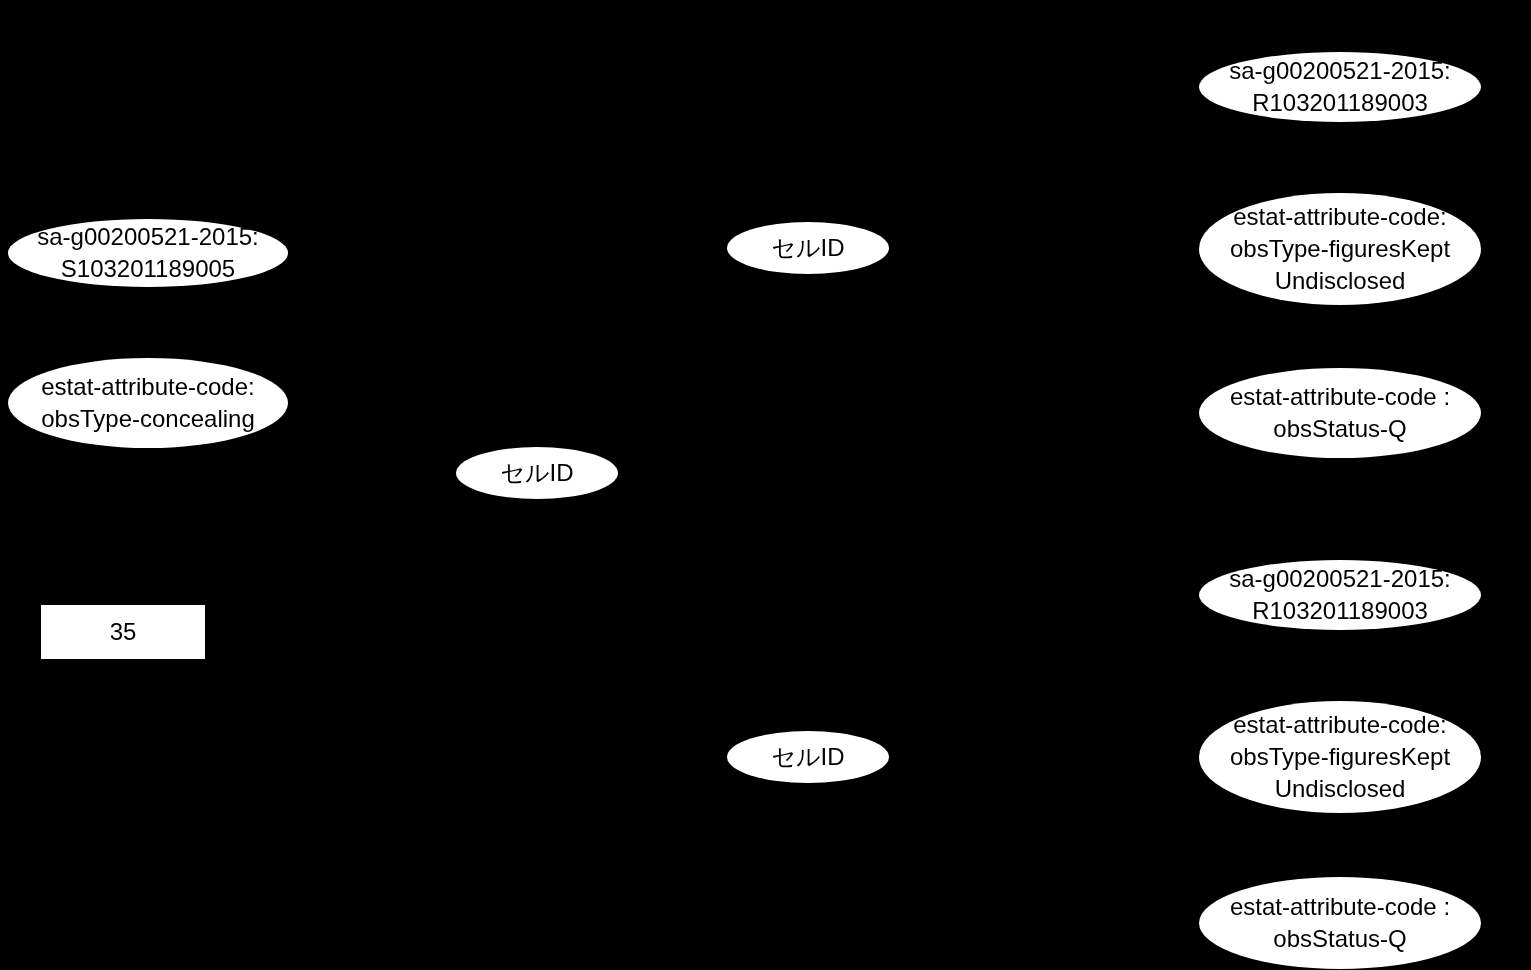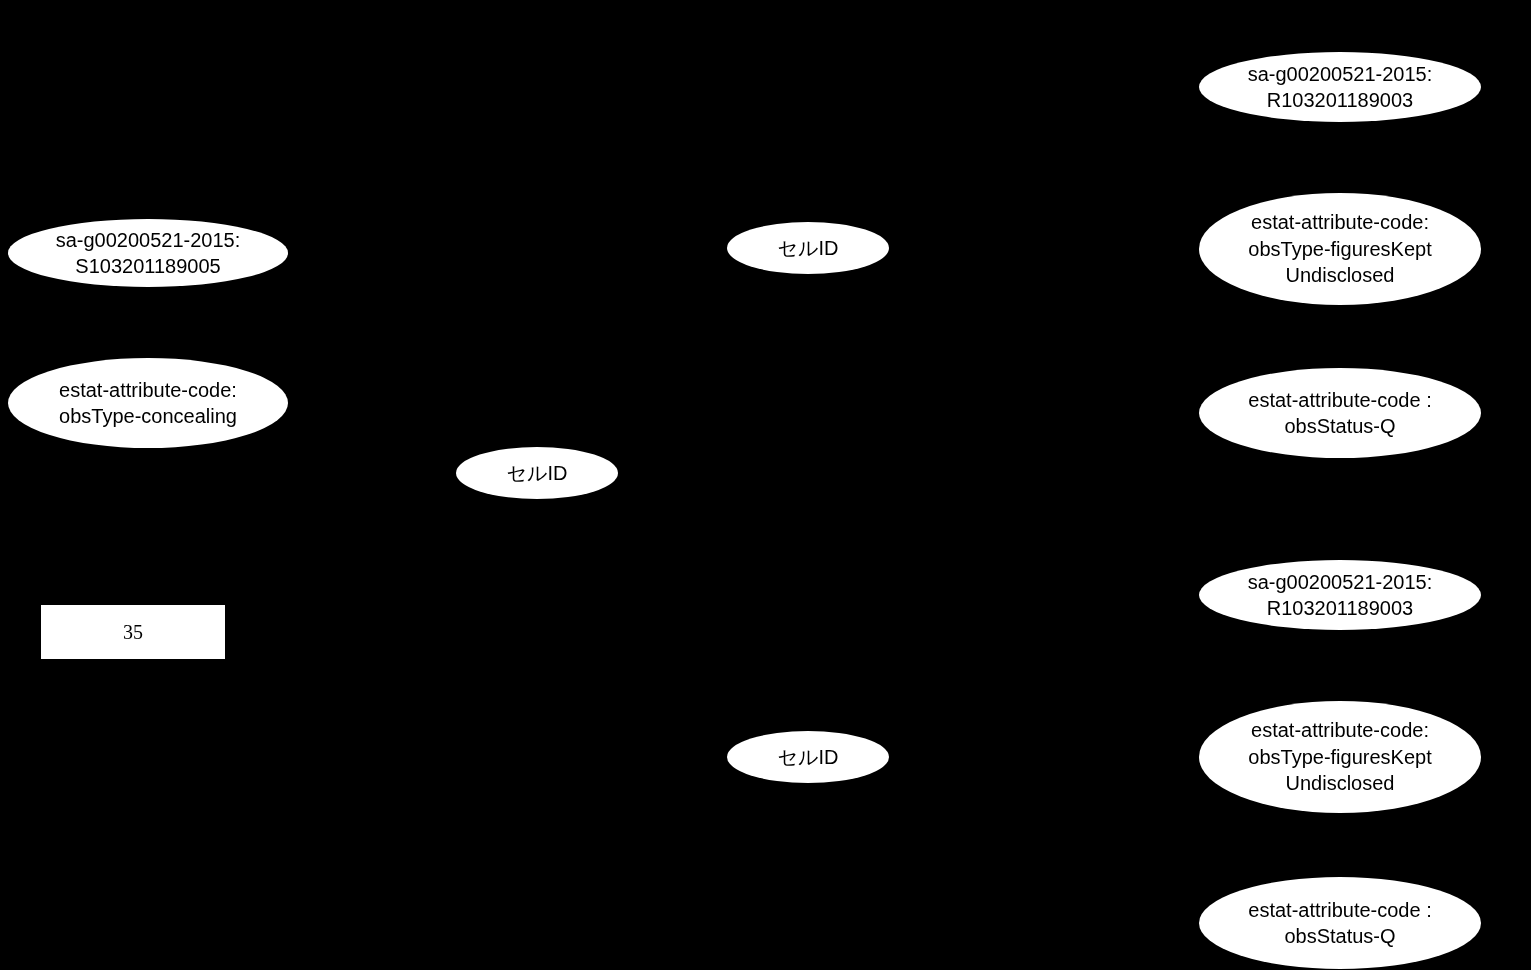--- a/index.html
+++ b/index.html
@@ -21,21 +21,21 @@
   }
   .node {
     position: absolute;
     background: #ffffff;
     color: #000000;
     display: flex;
     align-items: center;
     justify-content: center;
     text-align: center;
     white-space: pre-line;
-    font-size: 20px;
+    font-size: 24px;
     line-height: 1.32;
     box-sizing: border-box;
   }
   .ellipse {
     border-radius: 50%;
   }
   .rect {
     border-radius: 0;
   }
 </style>
@@ -60,21 +60,21 @@
 obsType-concealing</div>
 
   <div class="node ellipse" style="left:1199px; top:368px; width:282px; height:90px;">estat-attribute-code :
 obsStatus-Q</div>
 
   <div class="node ellipse" style="left:456px;  top:447px; width:162px; height:52px;">セルID</div>
 
   <div class="node ellipse" style="left:1199px; top:560px; width:282px; height:70px;">sa-g00200521-2015:
 R103201189003</div>
 
-  <div class="node rect" style="left:41px;   top:605px; width:184px; height:54px;font-family:Liberation Serif, serif;">35</div>
+  <div class="node rect" style="left:41px;   top:605px; width:164px; height:54px;">35</div>
 
   <div class="node ellipse" style="left:727px;  top:731px; width:162px; height:52px;">セルID</div>
 
   <div class="node ellipse" style="left:1199px; top:701px; width:282px; height:112px;">estat-attribute-code:
 obsType-figuresKept
 Undisclosed</div>
 
   <div class="node ellipse" style="left:1199px; top:877px; width:282px; height:92px;">estat-attribute-code :
 obsStatus-Q</div>
 

